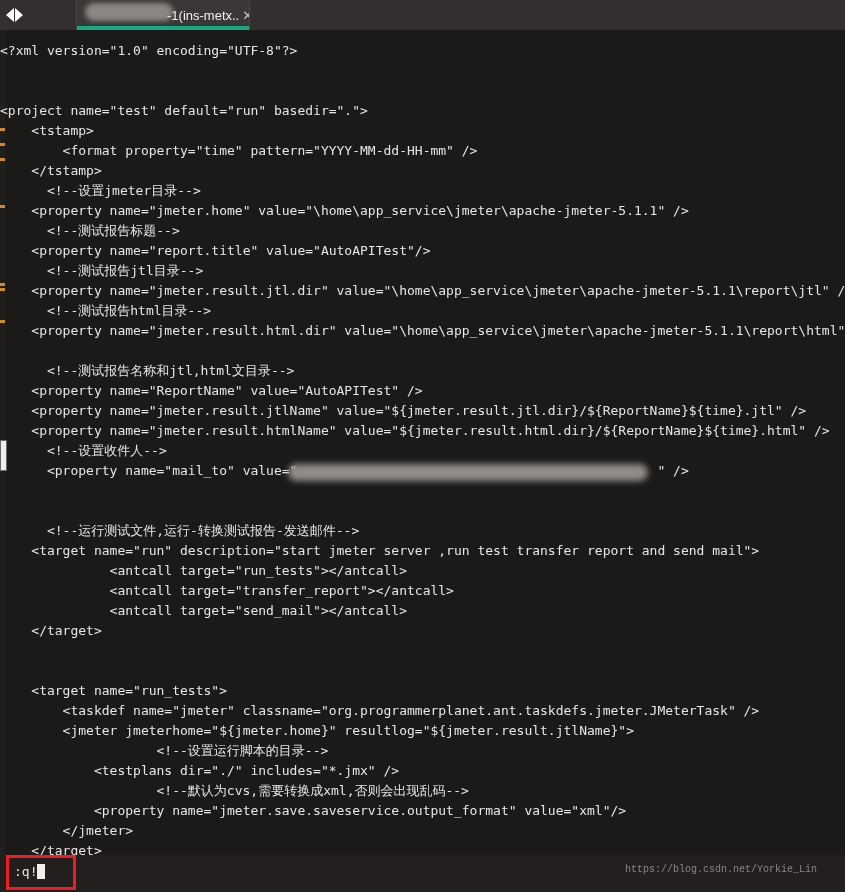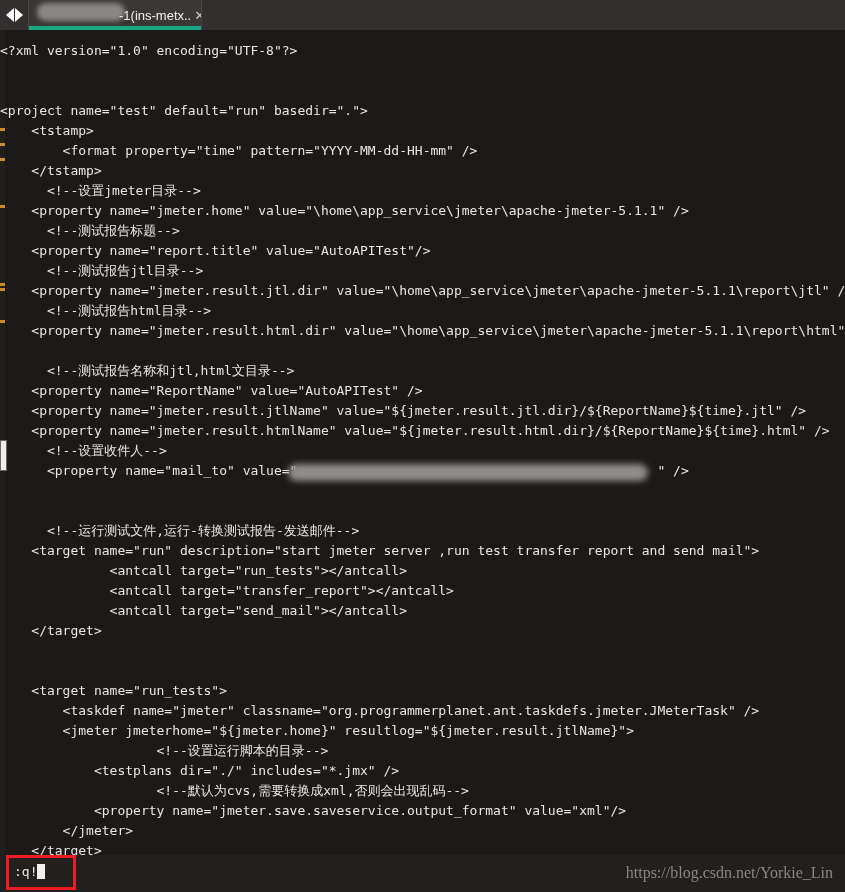--- a/index.html
+++ b/index.html
@@ -17,20 +17,21 @@
 
   
   #tabbar {
     position: absolute;
     left: 0; top: 0;
     width: 845px;
     height: 30px;
     background: #332f2e;
     display: flex;
     align-items: stretch;
+    gap: 48px;
   }
   #navarrows {
     width: 28px;
     display: flex;
     align-items: center;
     justify-content: center;
     gap: 1px;
     color: #ffffff;
     flex: none;
   }
@@ -187,25 +188,25 @@
   }
   #cursor-block {
     display: inline-block;
     width: 8px;
     height: 15px;
     background: #f2f0ef;
     vertical-align: -3px;
   }
   #watermark {
     position: absolute;
-    right: 12px;
+    right: 28px;
     top: 9px;
     color: #8a8683;
-    font-family: Liberation Serif, serif;
-    font-size: 16px;
+    font-family: Liberation Mono, monospace;
+    font-size: 10px;
     white-space: nowrap;
   }
 </style>
 </head>
 <body>
 
 <div id="tabbar">
   <div id="navarrows">
     <span class="tri tri-left"></span>
     <span class="tri tri-right"></span>

